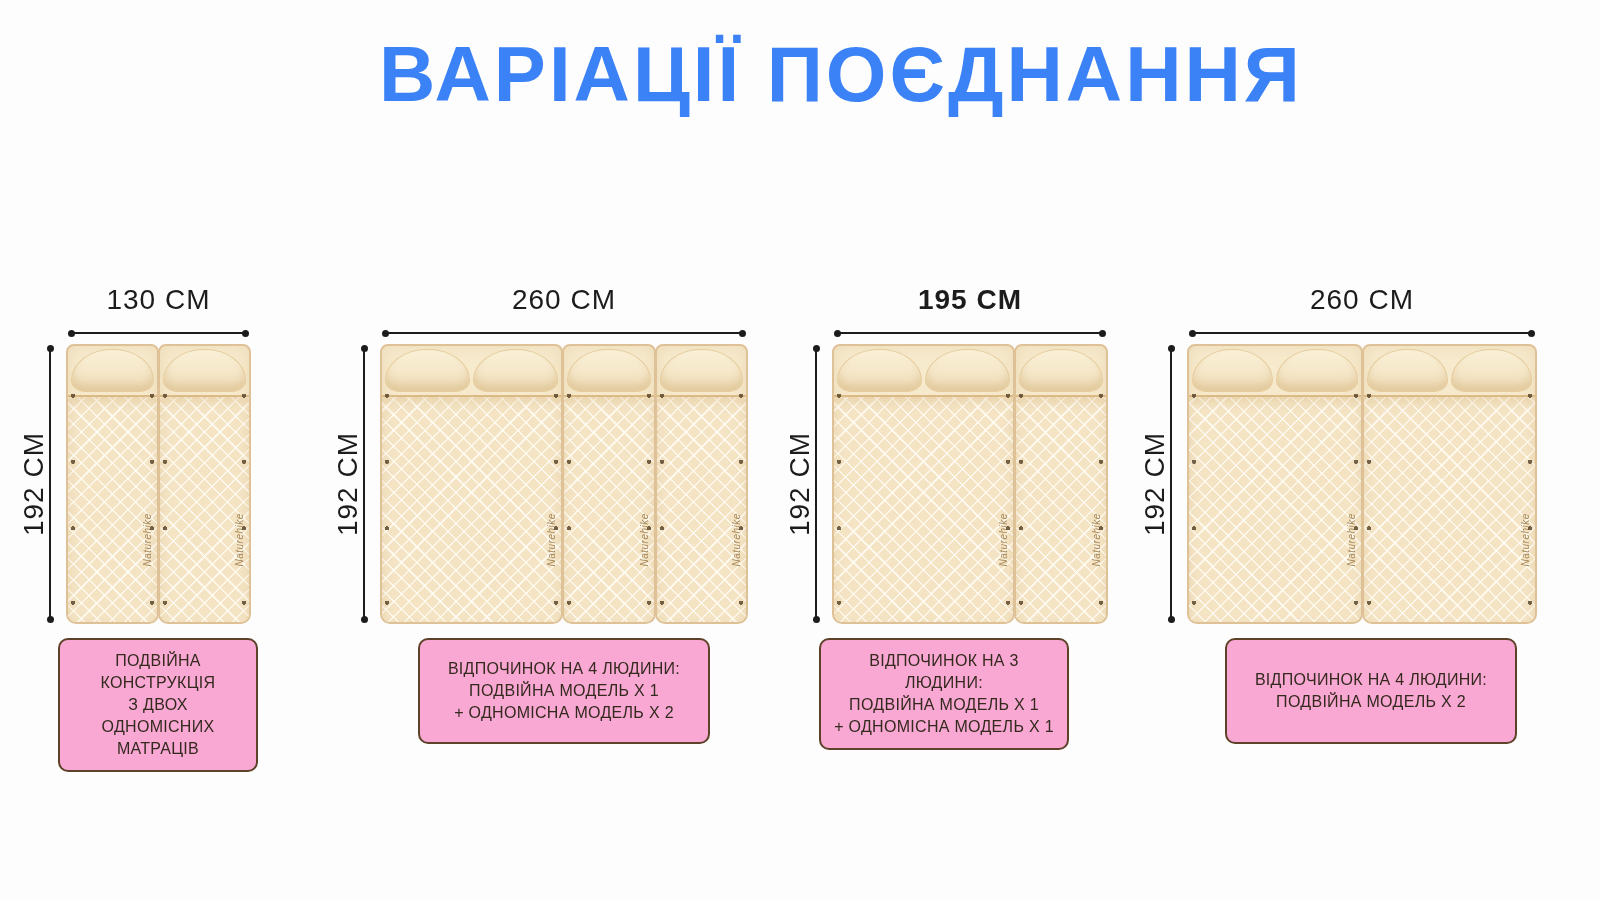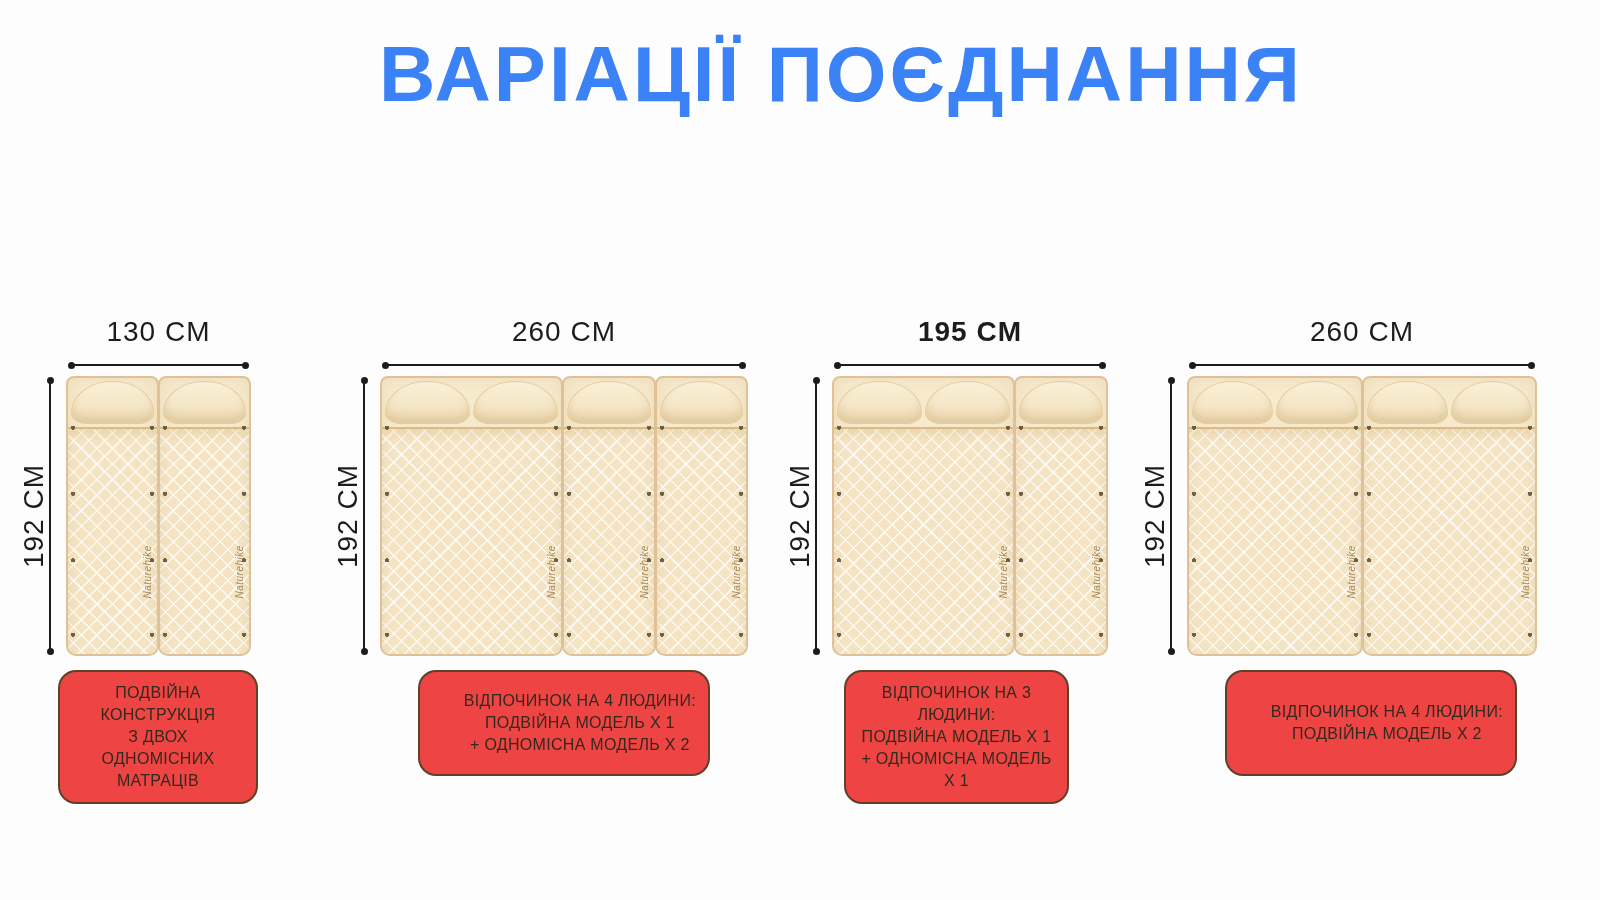--- a/index.html
+++ b/index.html
@@ -9,21 +9,21 @@
     background:#fdfdfd;
     font-family:"Liberation Sans","DejaVu Sans",sans-serif;
     overflow:hidden;
   }
   .page-title {
     position:absolute; top:34px; left:0; width:100%;
     text-align:center;
     font-size:78px; font-weight:bold; letter-spacing:3px;
     color:#3b82f6; line-height:1.05;margin-left:41px;
   }
-  .panel { position:absolute; top:316px; }
+  .panel { position:absolute; top:284px; }
 
   
   .dim-top { margin-left:46px; position:relative; height:60px; }
   .dim-top-label {
     position:absolute; top:0; left:0; width:100%;
     text-align:center; font-size:28px; letter-spacing:1px; color:#1c1c1c;
   }
   .dim-hline {
     position:absolute; bottom:10px; left:3px; right:3px; height:2px; background:#1c1c1c;
   }
@@ -98,24 +98,24 @@
     position:absolute; right:2px; bottom:58px; width:16px;
     transform:rotate(-90deg); transform-origin:center;
     font-size:10px; font-style:italic; letter-spacing:.5px;
     color:#a5875a; white-space:nowrap;
   }
 
   
   .caption-box {
     margin-top:14px;
     min-height:106px;
-    background:#ef4444;
+    background:#f9a8d4;
     border:2px solid #5d4128;
-    border-radius:18px;
-    display:flex; align-items:center; justify-content:flex-end;
+    border-radius:10px;
+    display:flex; align-items:center; justify-content:center;
     text-align:center; padding:10px 12px;
   }
   .caption {
     font-size:16px; line-height:1.38; letter-spacing:.3px;
     color:#33291d; white-space:pre-line;
   }
 </style>
 </head>
 <body>
 
@@ -219,21 +219,21 @@
       </div>
       <div class="unit unit-single">
         <div class="pillow-row">
             <div class="pillow"></div>
           </div>
         <div class="quilt"></div>
         <div class="brand">Naturehike</div>
       </div>
     </div>
   </div>
-  <div class="caption-box" style="margin-left:58px; width:225px;">
+  <div class="caption-box" style="margin-left:33px; width:250px;">
     <div class="caption">ВІДПОЧИНОК НА 3 ЛЮДИНИ:
 ПОДВІЙНА МОДЕЛЬ Х 1
 + ОДНОМІСНА МОДЕЛЬ Х 1</div>
   </div>
 </div>
 
 <div class="panel" style="left:1141px;">
   <div class="dim-top" style="width:350px;">
     <div class="dim-top-label">260 CM</div>
     <div class="dim-hline"></div>

